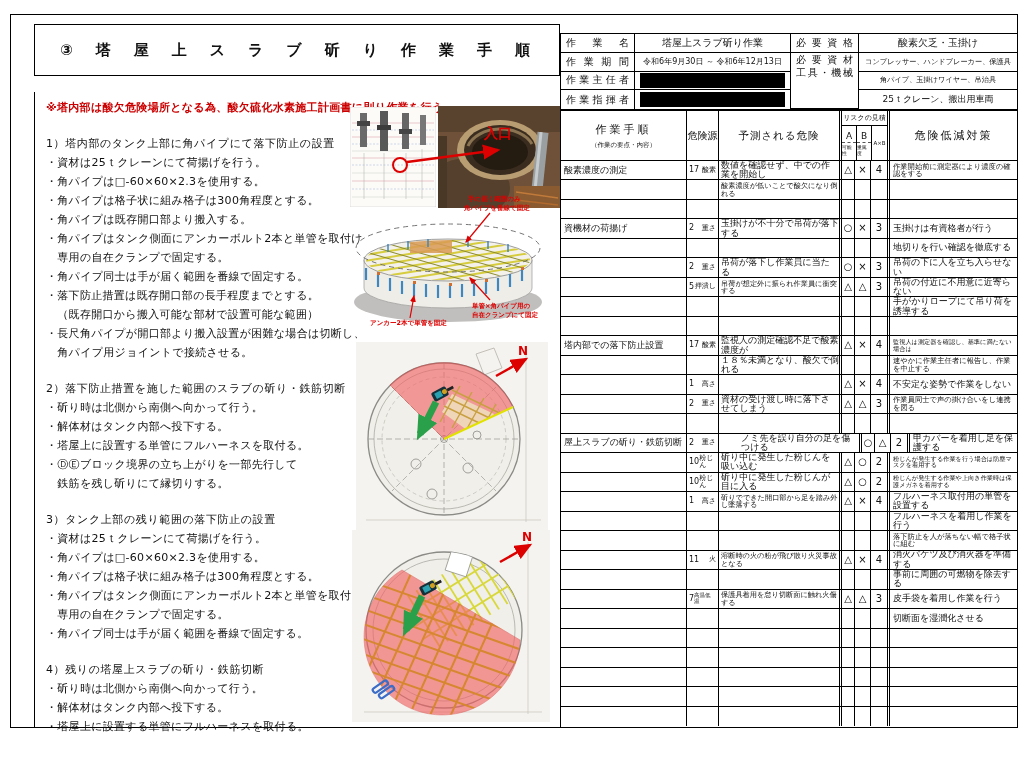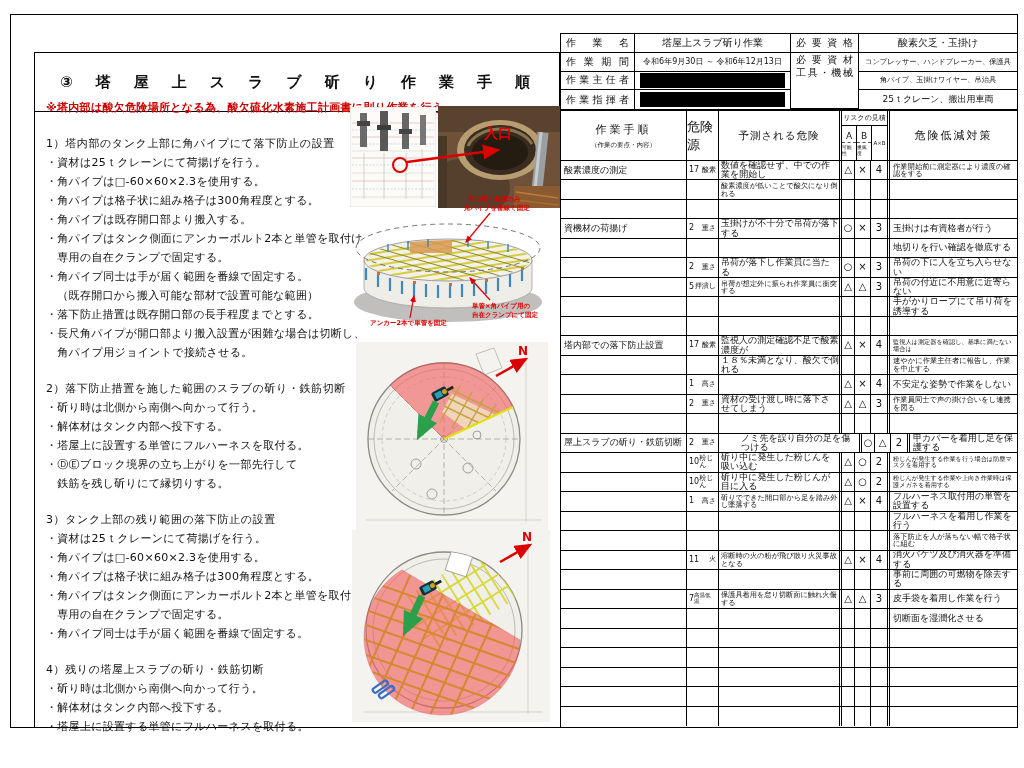--- a/index.html
+++ b/index.html
@@ -1,19 +1,19 @@
 <!DOCTYPE html>
 <html><head>
 <meta charset="utf-8">
 <style>
   html,body{margin:0;padding:0;background:#ffffff;}
   .page{position:relative;width:1024px;height:768px;background:#ffffff;overflow:hidden;
         font-family:"DejaVu Sans","Liberation Sans",sans-serif;color:#111;}
   .frame{position:absolute;left:10px;top:14px;width:1008px;height:714px;border:1.5px solid #000;box-sizing:border-box;}
-  .title-box{position:absolute;left:34px;top:52px;width:526px;height:60px;border:1.5px solid #000;box-sizing:border-box;
+  .title-box{position:absolute;left:34px;top:24px;width:526px;height:52px;border:1.5px solid #000;box-sizing:border-box;
              display:flex;align-items:center;justify-content:center;font-size:15px;font-weight:bold;letter-spacing:4px;}
   .content-box{position:absolute;left:34px;top:92px;width:526px;height:636px;box-sizing:border-box;
                border-left:1.5px solid #000;border-bottom:1.5px solid #000;}
   .proc-text{position:absolute;left:46px;top:98px;width:460px;}
   .note{font-size:11px;font-weight:bold;line-height:19px;white-space:pre;letter-spacing:0.3px;}
   .note-red{color:#cc0000;}
   .section{margin-top:17px;}
   .sec-line{font-size:11px;line-height:19px;white-space:pre;letter-spacing:0.3px;}
   .sec-heading{letter-spacing:0.6px;}
 
@@ -31,21 +31,21 @@
   .no-r{border-right:none;}
   .mat-label{grid-row:2 / span 3;grid-column:3;flex-direction:column;line-height:13px;}
   .redact{background:#000;height:15px;width:94%;}
 
   .risk-table{position:absolute;left:560px;top:110px;width:458px;height:618px;border:1.5px solid #000;box-sizing:border-box;}
   .rhead{display:flex;height:50px;border-bottom:1.5px solid #000;box-sizing:border-box;}
   .hc{border-right:1px solid #000;box-sizing:border-box;display:flex;flex-direction:column;align-items:center;justify-content:center;overflow:hidden;}
   .hc1{width:126px;}
   .hc1 .main{font-size:11px;letter-spacing:3px;}
   .hc1 .sub{font-size:6.5px;margin-top:4px;letter-spacing:0;}
-  .hc2{width:32px;font-size:13px;}
+  .hc2{width:32px;font-size:10px;}
   .hc3{width:120px;font-size:10.5px;letter-spacing:1px;border-right:none;}
   .hgroup{width:48px;border-left:3px double #000;border-right:none;display:flex;flex-direction:column;align-items:stretch;justify-content:flex-start;box-sizing:border-box;}
   .hg-title{height:15px;font-size:7px;display:flex;align-items:center;justify-content:center;border-bottom:1px solid #000;box-sizing:border-box;}
   .hg-cols{flex:1;display:flex;}
   .hg-a,.hg-b{width:16px;border-right:1px solid #000;box-sizing:border-box;display:flex;flex-direction:column;align-items:center;justify-content:center;}
   .hg-ab{width:16px;display:flex;align-items:center;justify-content:center;font-size:5.5px;}
   .hg-a .l,.hg-b .l{font-size:9px;line-height:10px;}
   .hg-a .s,.hg-b .s{font-size:4.8px;border-top:1px dashed #555;padding-top:1px;margin-top:1px;}
   .hc7{flex:1;font-size:11px;letter-spacing:2px;border-left:3px double #000;border-right:none;}
 
@@ -81,22 +81,22 @@
     <div>
         <div class="section">
           <div class="sec-line sec-heading">1）塔内部のタンク上部に角パイプにて落下防止の設置</div>
           <div class="sec-line">・資材は25ｔクレーンにて荷揚げを行う。</div>
           <div class="sec-line">・角パイプは□-60×60×2.3を使用する。</div>
           <div class="sec-line">・角パイプは格子状に組み格子は300角程度とする。</div>
           <div class="sec-line">・角パイプは既存開口部より搬入する。</div>
           <div class="sec-line">・角パイプはタンク側面にアンカーボルト2本と単管を取付け</div>
           <div class="sec-line">　専用の自在クランプで固定する。</div>
           <div class="sec-line">・角パイプ同士は手が届く範囲を番線で固定する。</div>
+          <div class="sec-line">・落下防止措置は既存開口部の長手程度までとする。</div>
           <div class="sec-line">　（既存開口から搬入可能な部材で設置可能な範囲）</div>
-          <div class="sec-line">・落下防止措置は既存開口部の長手程度までとする。</div>
           <div class="sec-line">・長尺角パイプが開口部より搬入設置が困難な場合は切断し、</div>
           <div class="sec-line">　角パイプ用ジョイントで接続させる。</div>
         </div>
         <div class="section">
           <div class="sec-line sec-heading">2）落下防止措置を施した範囲のスラブの斫り・鉄筋切断</div>
           <div class="sec-line">・斫り時は北側から南側へ向かって行う。</div>
           <div class="sec-line">・解体材はタンク内部へ投下する。</div>
           <div class="sec-line">・塔屋上に設置する単管にフルハーネスを取付る。</div>
           <div class="sec-line">・ⒹⒺブロック境界の立ち上がりを一部先行して</div>
           <div class="sec-line">　鉄筋を残し斫りにて縁切りする。</div>

